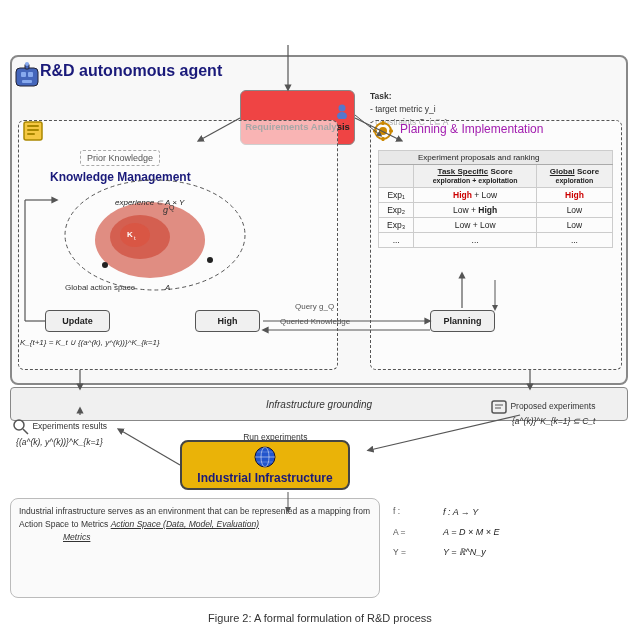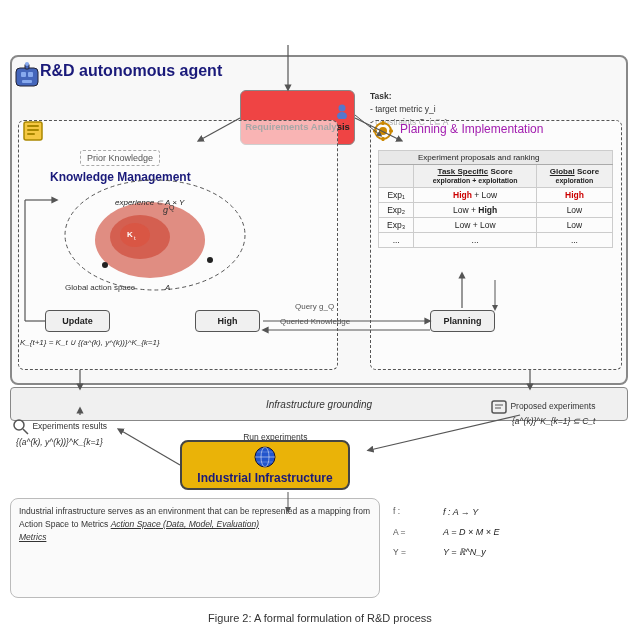--- a/index.html
+++ b/index.html
@@ -562,21 +562,21 @@
       </svg>
       <span>Industrial
 Infrastructure</span>
     </div>
   </div>
 
   <div class="desc-box">
     <span>Industrial infrastructure serves as an environment that can be represented as a mapping from Action Space to Metrics</span>
     <em style="text-decoration: underline;">Action Space (Data, Model, Evaluation)</em>
     <br>
-    <em style="text-decoration: underline;">Metrics</em>
+    <em style="text-decoration: underline; margin-left: 44px;">Metrics</em>
   </div>
 
   <div class="math-box">
     <div style="display:flex; align-items:center; margin-bottom:4px;">
       <span style="width:50px; color:#555; font-size:8.5px;">f :</span>
       <span style="font-style:italic;">f : A → Y</span>
     </div>
     <div style="display:flex; align-items:center; margin-bottom:4px;">
       <span style="width:50px; color:#555; font-size:8.5px;">A =</span>
       <span style="font-style:italic;">A = D × M × E</span>

